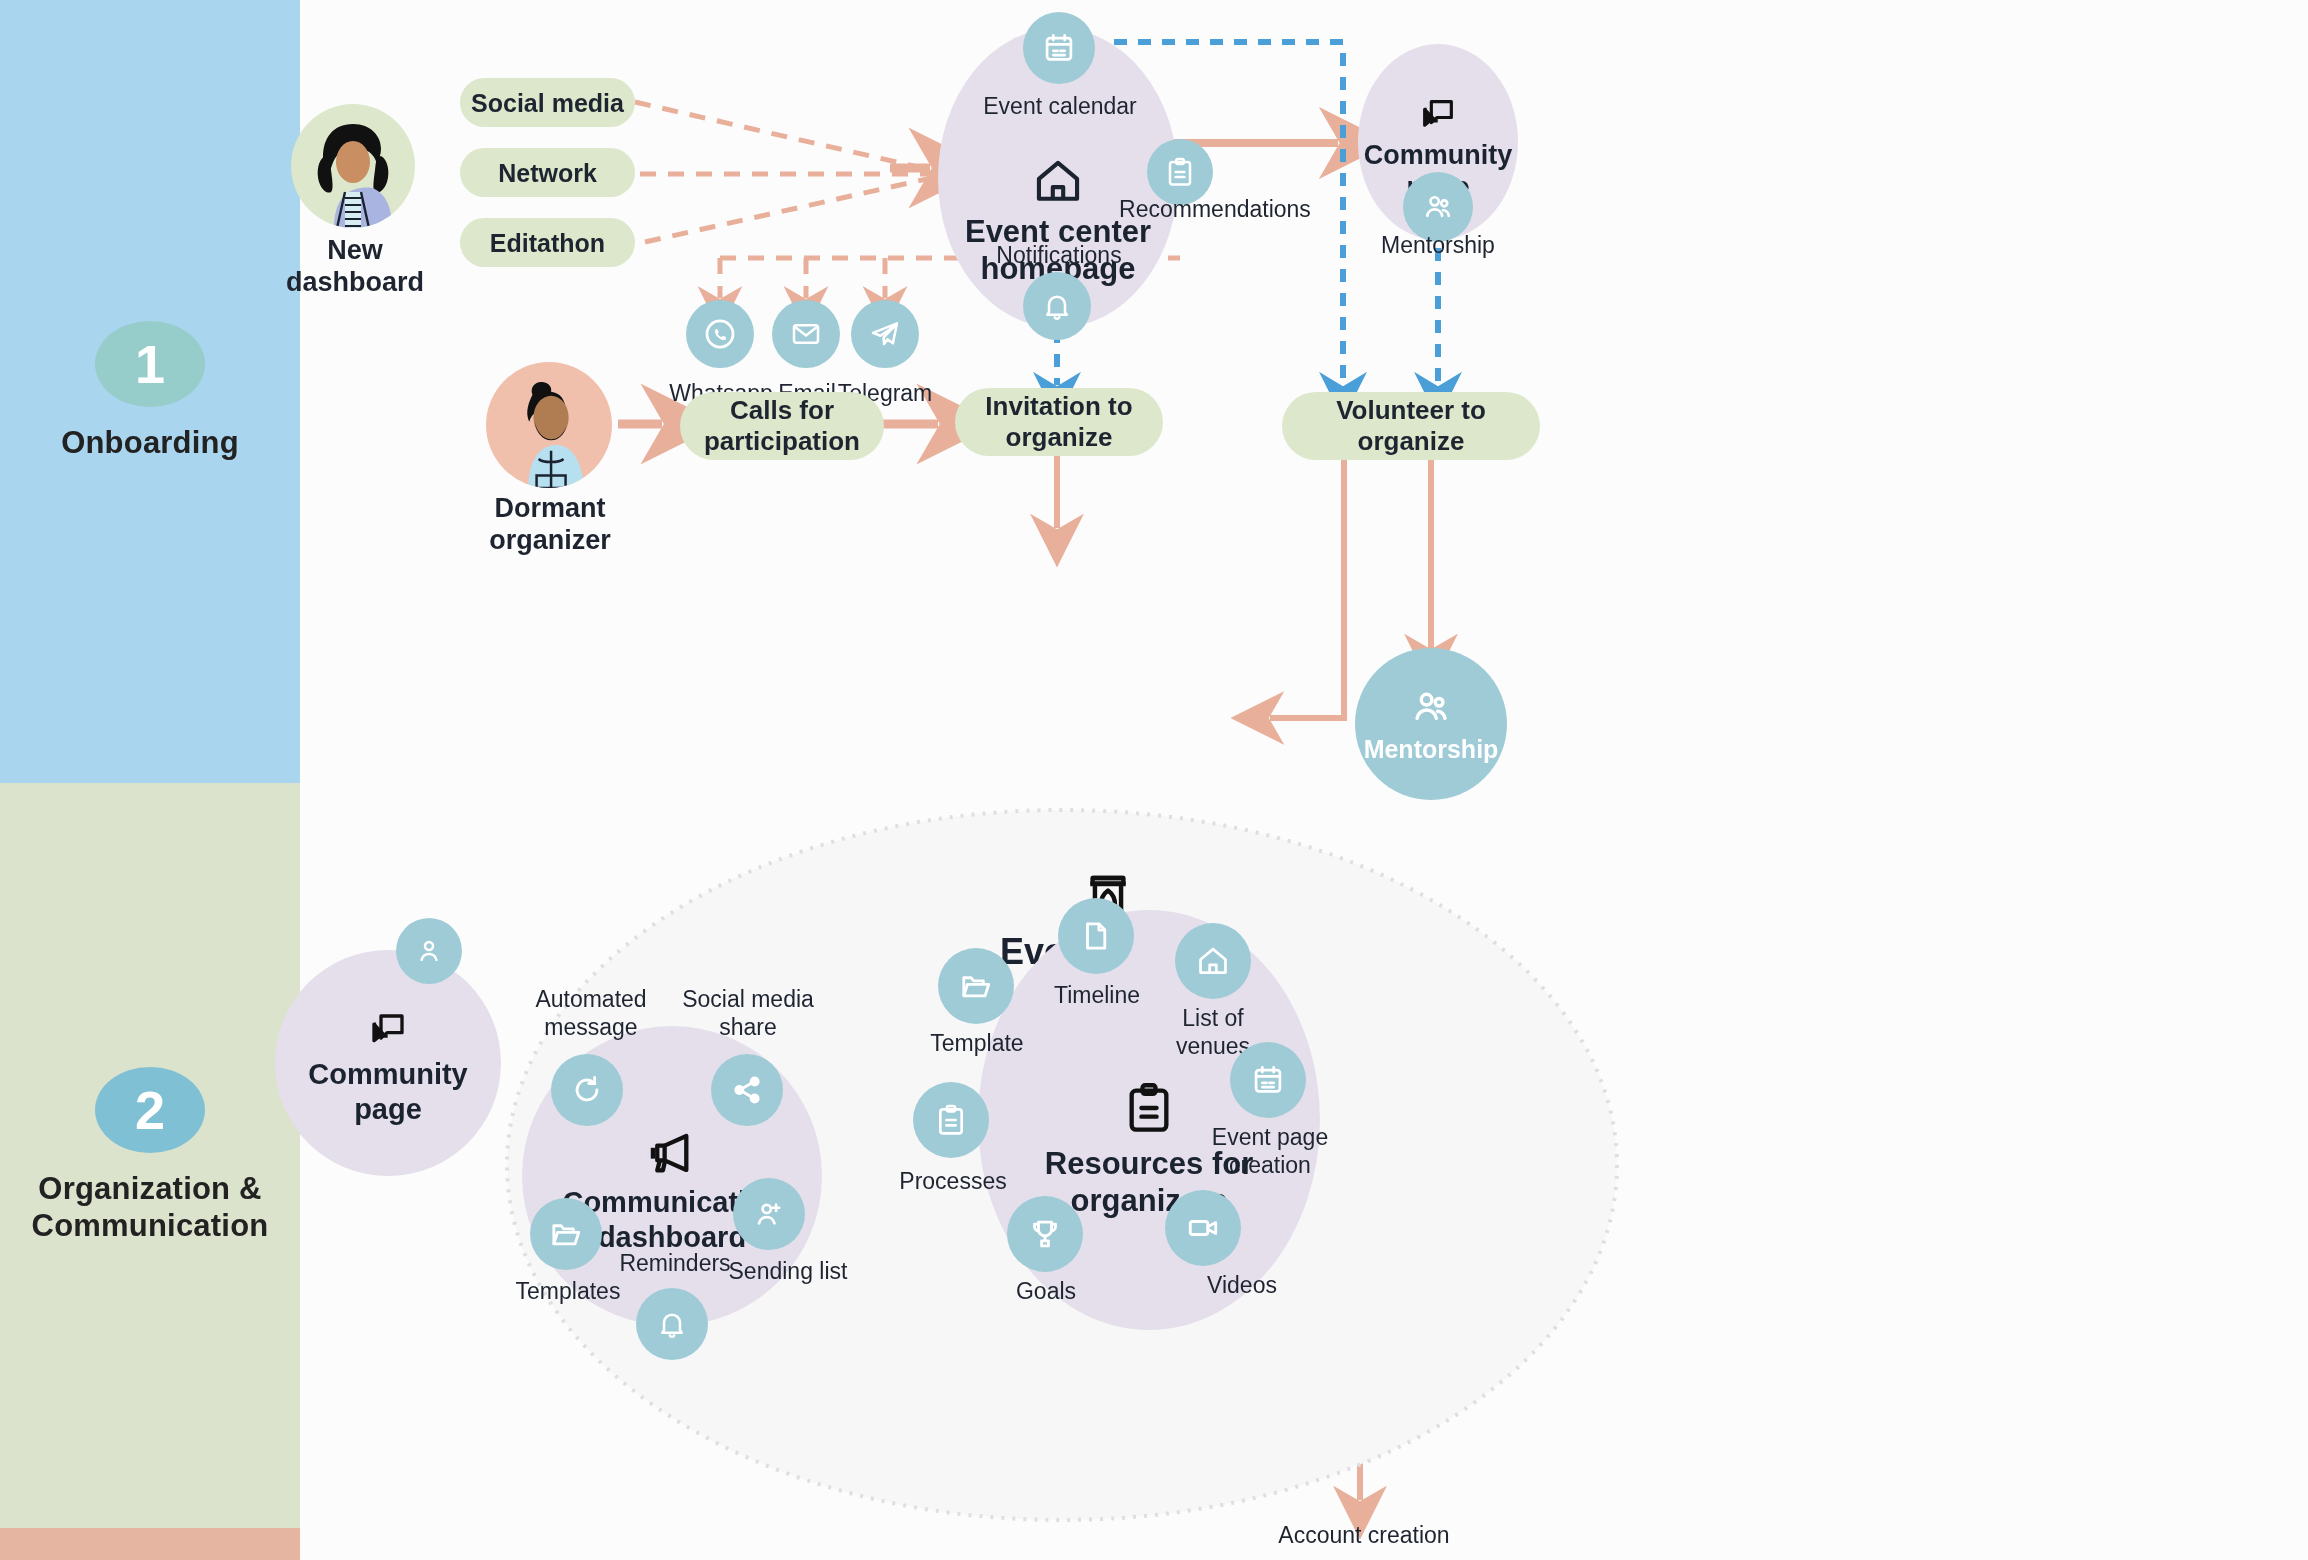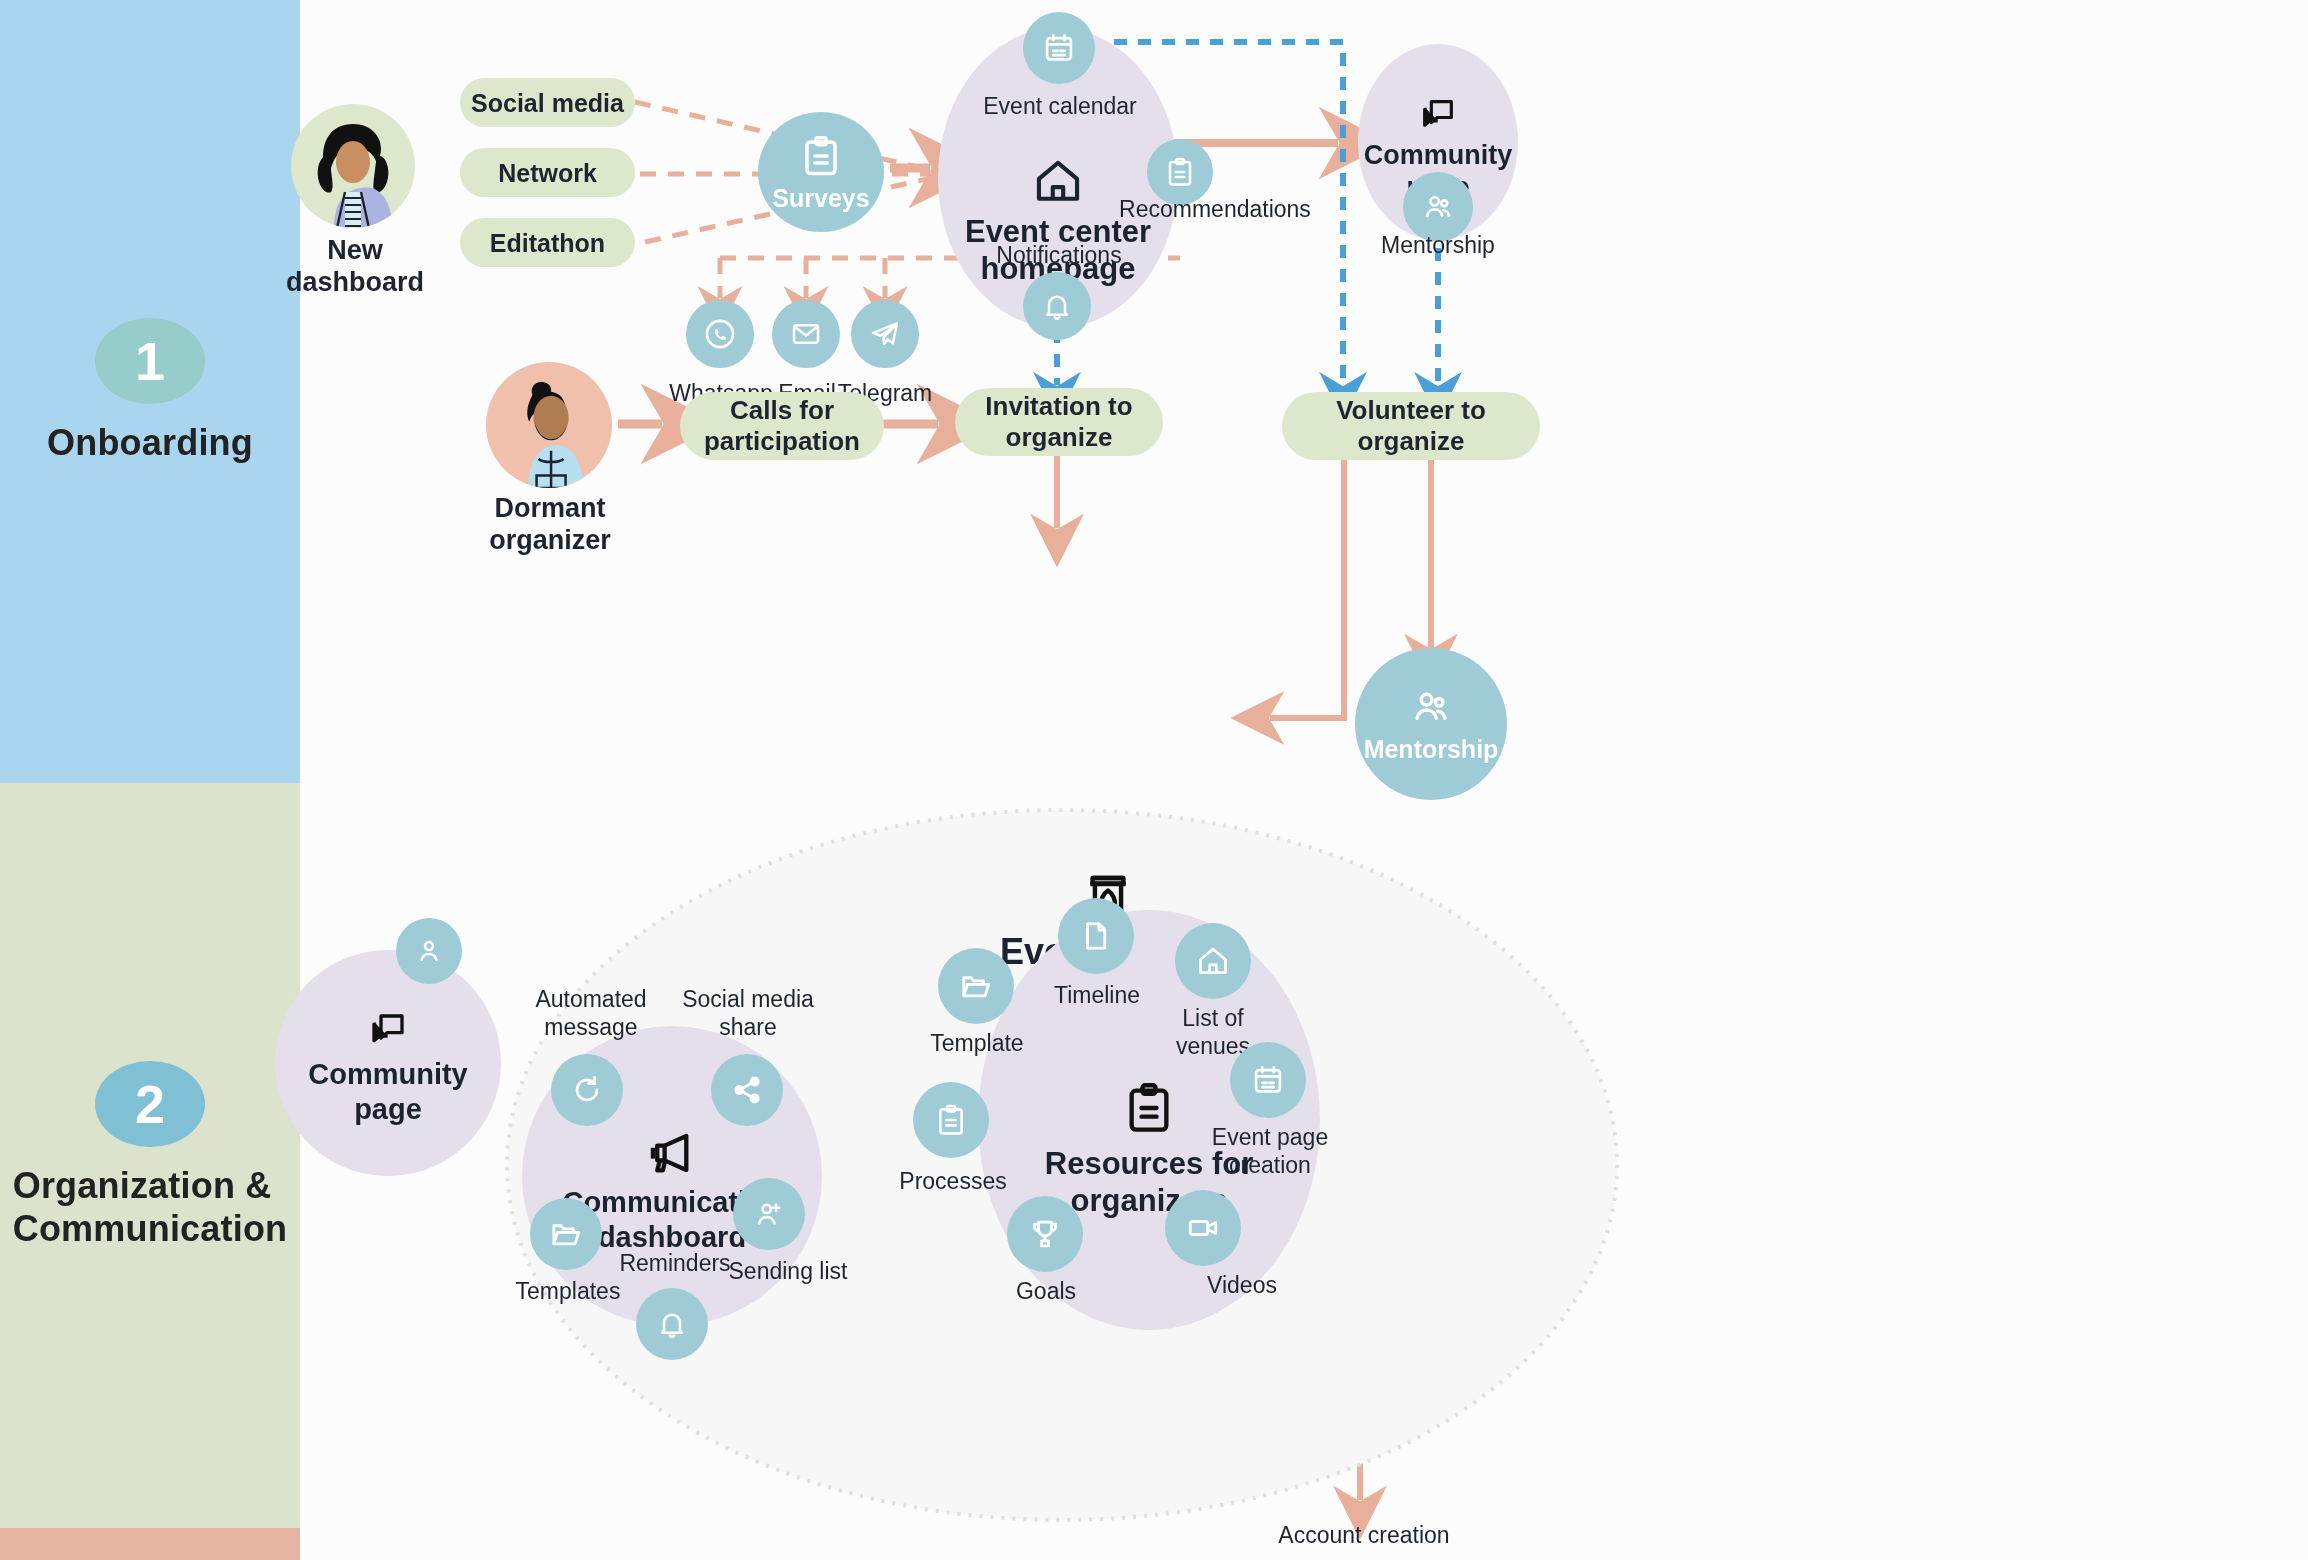--- a/index.html
+++ b/index.html
@@ -10,21 +10,21 @@
   .rail{position:absolute;left:0;top:0;width:300px;height:1560px;}
   .rail-seg{position:absolute;left:0;width:300px;display:flex;flex-direction:column;
             align-items:center;justify-content:center;}
   .seg1{top:0;height:783px;background:#a9d5ee;}
   .seg2{top:783px;height:745px;background:#dce3cd;}
   .seg3{top:1528px;height:32px;background:#e6b5a2;}
   .badge{width:110px;height:86px;border-radius:50%;display:flex;align-items:center;
          justify-content:center;color:#fff;font-size:54px;font-weight:700;margin-bottom:18px;}
   .badge1{background:#96ccc9;}
   .badge2{background:#7fc0d5;}
-  .rail-title{color:#222;font-size:36px;font-weight:700;text-align:left;line-height:1.18;
+  .rail-title{color:#222;font-size:31px;font-weight:700;text-align:center;line-height:1.18;
               letter-spacing:.2px;padding:0 10px;}
 
   
   .canvas{position:absolute;left:300px;top:0;width:2008px;height:1560px;}
   svg.wires{position:absolute;left:0;top:0;width:2008px;height:1560px;overflow:visible;}
 
   .node{position:absolute;}
   .circ{border-radius:50%;display:flex;flex-direction:column;align-items:center;justify-content:center;}
   .teal{background:#9ecbd6;}
   .lilac{background:#e4dfeb;}
@@ -137,28 +137,20 @@
           <path d="M42 76 L34 112M58 76 L66 112" stroke="#1c2330" stroke-width="2.4" fill="none"></path>
         </svg>
       </div>
     </div>
     <div class="cap" style="left:-40px;top:234px;width:190px;font-size:27px;font-weight:700;">New dashboard</div>
 
     <div class="pill" style="position:absolute;left:160px;top:78px;width:175px;height:49px;font-size:25px;">Social media</div>
     <div class="pill" style="position:absolute;left:160px;top:148px;width:175px;height:49px;font-size:25px;">Network</div>
     <div class="pill" style="position:absolute;left:160px;top:218px;width:175px;height:49px;font-size:25px;">Editathon</div>
 
-    <div class="node circ teal" style="left:458px;top:112px;width:126px;height:120px;">
-      <svg width="42" height="48" viewBox="0 0 24 24" fill="none" stroke="#fff" stroke-width="2" stroke-linecap="round" stroke-linejoin="round">
-        <rect x="4" y="4" width="16" height="18" rx="2"></rect>
-          <rect x="9" y="1.5" width="6" height="4" rx="1.2"></rect>
-        <path d="M8.5 12h7M8.5 16h7"></path>
-      </svg>
-      <div class="cap-w" style="position:relative;font-size:25px;margin-top:4px;">Surveys</div>
-    </div>
 
     <div class="node circ teal" style="left:386px;top:300px;width:68px;height:68px;">
       <svg width="34" height="34" viewBox="0 0 24 24" fill="none" stroke="#fff" stroke-width="1.9" stroke-linecap="round">
         <circle cx="12" cy="12" r="9.2"></circle>
         <path d="M8.6 9.1c.5-1 1.4-.6 1.8.1l.6 1.1c.2.4.1.7-.2 1-.4.4-.4.6-.1 1 .5.8 1.2 1.4 2 1.7.4.2.7.1.9-.3.3-.4.6-.5 1-.3l1.1.6c.6.3 1 1.1.2 1.8-1.1 1-3 .5-4.8-1.1-1.8-1.6-3-3.5-2.5-5.6z" fill="#fff" stroke="none"></path>
       </svg>
     </div>
     <div class="cap" style="left:341px;top:380px;width:160px;">Whatsapp</div>
 
     <div class="node circ teal" style="left:472px;top:300px;width:68px;height:68px;">

